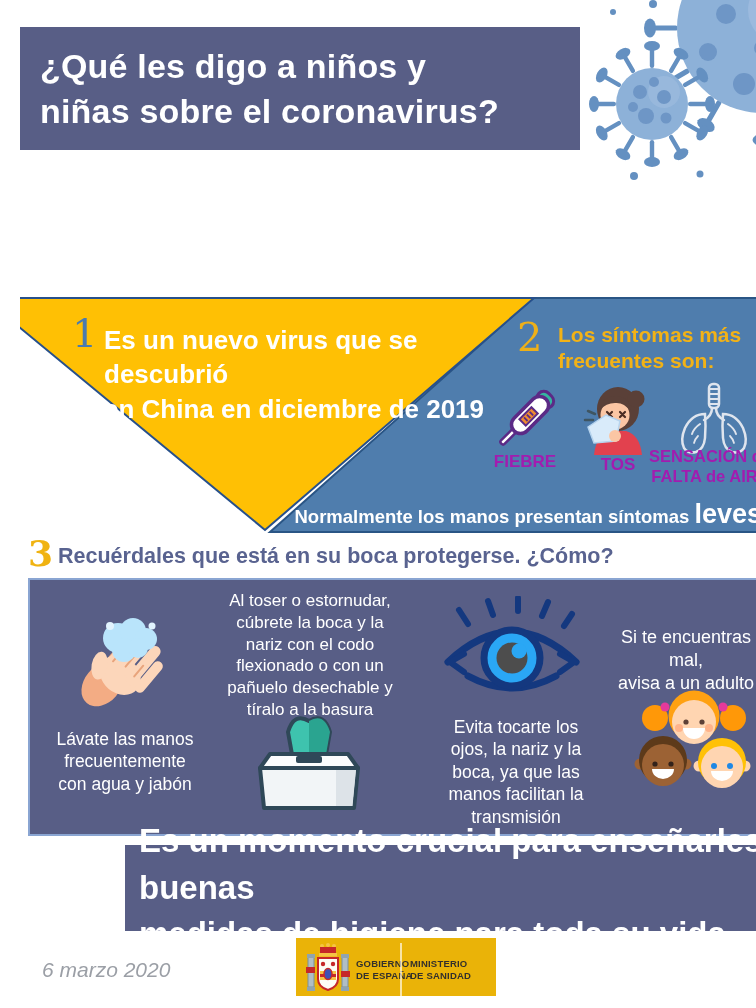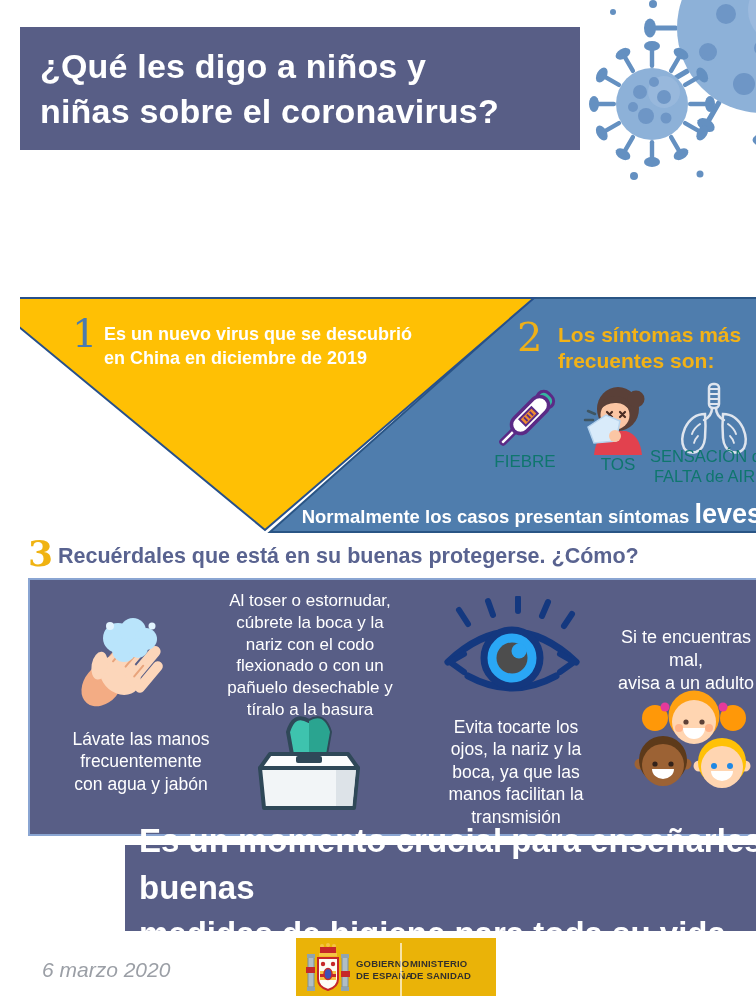--- a/index.html
+++ b/index.html
@@ -9,24 +9,24 @@
   .pre{white-space:pre-line;}
   .center{text-align:center;}
   
   .header-box{left:0;top:27px;width:560px;height:123px;background:#585e86;display:flex;align-items:center;}
   .title{color:#fff;font-weight:bold;font-size:34px;line-height:1.3;padding-left:20px;letter-spacing:.2px;}
   
   .intro{left:35px;top:186px;width:700px;font-size:27px;line-height:1.42;color:#203e99;}
   
   .num{font-family:"DejaVu Serif","Liberation Serif",serif;}
   .s1num{left:52px;top:310px;font-size:40px;color:#4b7bae;}
-  .s1text{left:84px;top:323px;width:420px;color:#fff;font-weight:bold;font-size:18px;line-height:1.32;}
+  .s1text{left:84px;top:323px;width:420px;color:#fff;font-weight:bold;font-size:26px;line-height:1.32;}
   .s2num{left:497px;top:314px;font-size:40px;color:#eeb019;}
   .s2head{left:538px;top:322px;width:210px;color:#f2b216;font-weight:bold;font-size:21px;line-height:1.22;}
-  .symlabel{color:#0f766e;font-weight:normal;font-size:17px;line-height:1.22;}
+  .symlabel{color:#a21caf;font-weight:bold;font-size:17px;line-height:1.22;}
   .note{left:230px;top:501px;width:512px;text-align:right;color:#fff;font-weight:bold;font-size:18.5px;}
   .note .em{font-size:27px;line-height:1;}
   
   .s3num{left:8px;top:532px;font-size:36px;font-weight:bold;color:#f0b312;}
   .s3head{left:38px;top:544px;font-size:21.5px;font-weight:bold;color:#596390;}
   .panel{left:8px;top:578px;width:740px;height:258px;background:#585e86;border:2px solid #8aa5d2;box-sizing:border-box;}
   .caption{position:absolute;color:#fff;font-weight:normal;font-size:17.5px;line-height:1.28;text-align:center;}
   
   .banner{left:105px;top:845px;width:643px;height:86px;background:#585e86;display:flex;align-items:center;box-sizing:border-box;padding-left:14px;}
   .banner-text{color:#fff;font-weight:bold;font-size:33px;line-height:1.42;}
@@ -153,24 +153,24 @@
       <path d="M28,44 q-6,4 -8,10 M56,44 q6,4 8,10" stroke-width="2"></path>
       <path d="M26,56 q-3,3 -4,7 M58,56 q3,3 4,7" stroke-width="1.8"></path>
     </g>
   </svg>
 
   <div class="abs symlabel center" style="left:460px;top:452px;width:90px">FIEBRE</div>
   <div class="abs symlabel center" style="left:567px;top:455px;width:62px">TOS</div>
   <div class="abs symlabel center pre" style="left:624px;top:446px;width:132px;font-size:16.5px">SENSACIÓN de
 FALTA de AIRE</div>
 
-  <div class="abs note"><span>Normalmente los casos presentan síntomas </span><span class="em">leves</span></div>
+  <div class="abs note"><span>Normalmente los manos presentan síntomas </span><span class="em">leves</span></div>
 
   <div class="abs num s3num">3</div>
-  <div class="abs s3head">Recuérdales que está en su buenas protegerse. ¿Cómo?</div>
+  <div class="abs s3head">Recuérdales que está en su boca protegerse. ¿Cómo?</div>
 
   <div class="abs panel">
 
     <svg style="position:absolute;left:36px;top:20px;width:118px;height:118px" viewBox="0 0 118 118">
       <g transform="rotate(40 40 80)">
         <ellipse cx="40" cy="86" rx="18" ry="24" fill="#f3ac84"></ellipse>
         <rect x="27" y="52" width="9" height="36" rx="4.5" fill="#f3ac84"></rect>
         <rect x="39" y="48" width="9" height="40" rx="4.5" fill="#f3ac84"></rect>
       </g>
       <g transform="rotate(40 62 66)">
@@ -185,21 +185,21 @@
       <g fill="#b9e4fb">
         <circle cx="52" cy="38" r="15"></circle>
           <circle cx="67" cy="31" r="13"></circle>
           <circle cx="80" cy="39" r="11"></circle>
         <circle cx="58" cy="50" r="12"></circle>
           <circle cx="72" cy="48" r="10"></circle>
       </g>
       <circle cx="44" cy="26" r="4" fill="#e2f4fe"></circle>
       <circle cx="86" cy="26" r="3.5" fill="#e2f4fe"></circle>
     </svg>
-    <div class="caption pre" style="left:26px;top:148px;width:170px">Lávate las manos
+    <div class="caption pre" style="left:10px;top:148px;width:170px">Lávate las manos
 frecuentemente
 con agua y jabón</div>
 
     <div class="caption pre" style="left:188px;top:10px;width:184px;font-size:17px">Al toser o estornudar,
 cúbrete la boca y la
 nariz con el codo
 flexionado o con un
 pañuelo desechable y
 tíralo a la basura</div>
 

